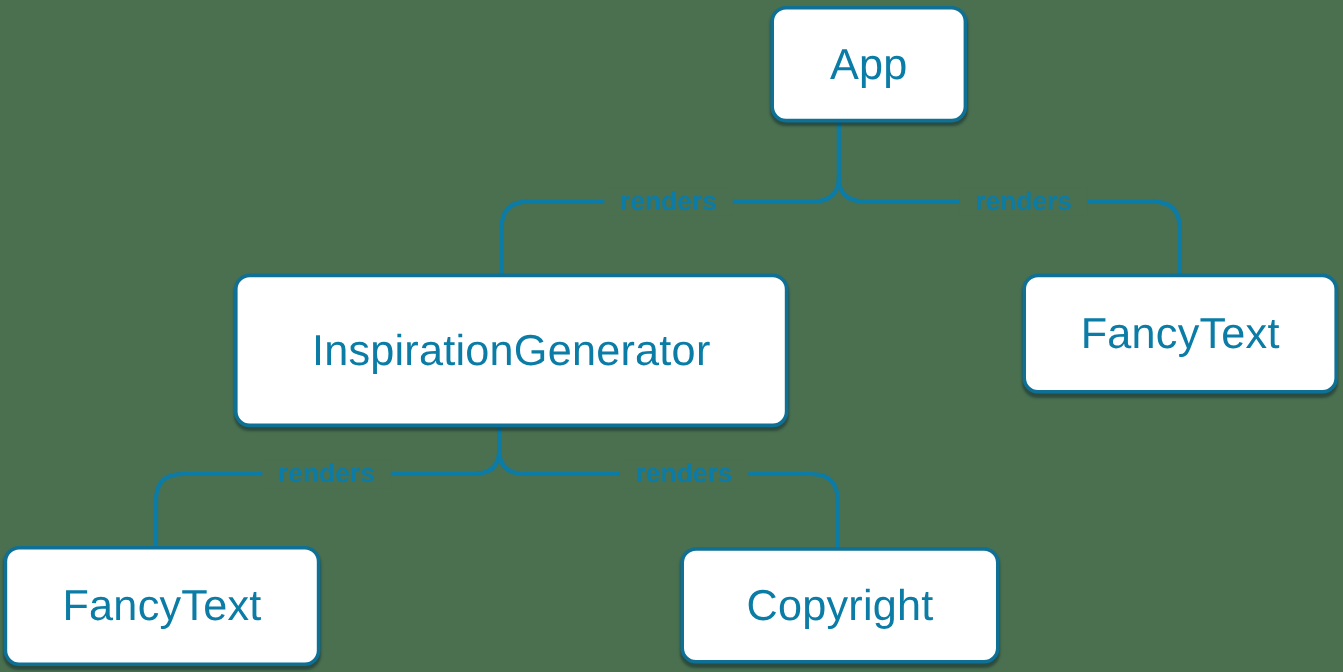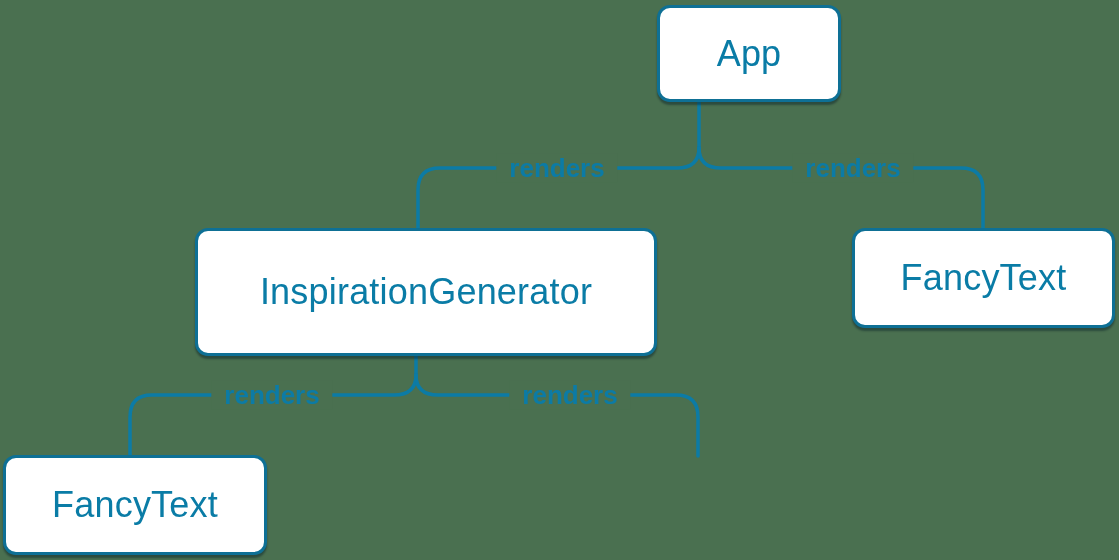--- a/index.html
+++ b/index.html
@@ -30,21 +30,21 @@
     color:var(--node-text);
     font-size:36px;
     font-weight:500;
     letter-spacing:.2px;
   }
   .edge-label{
     position:absolute;
     transform:translate(-50%,-50%);
     background:var(--bg);
     color:var(--line);
-    font-size:26px;
+    font-size:22px;
     font-weight:700;
     padding:0 13px;
     line-height:1.1;
     white-space:nowrap;
   }
 </style>
 </head>
 <body>
 
 <div class="canvas">
@@ -62,30 +62,33 @@
     <path d="M 416 375 Q 416 395 394 395 L 152 395 Q 130 395 130 417 L 130 455"></path>
 
     <path d="M 416 375 Q 416 395 438 395 L 676 395 Q 698 395 698 417 L 698 456"></path>
   </svg>
 
   <span class="edge-label" style="left:557px;top:168px">renders</span>
   <span class="edge-label" style="left:853px;top:168px">renders</span>
   <span class="edge-label" style="left:272px;top:395px">renders</span>
   <span class="edge-label" style="left:570px;top:395px">renders</span>
 
-  <div class="node" style="left:657px;top:5px;width:184px;height:97px">
+  <div class="node" style="left:642px;top:5px;width:164px;height:97px">
     <span>App</span>
   </div>
 
   <div class="node" style="left:195px;top:228px;width:462px;height:128px">
     <span>InspirationGenerator</span>
   </div>
 
   <div class="node" style="left:852px;top:228px;width:263px;height:100px">
     <span>FancyText</span>
   </div>
 
   <div class="node" style="left:3px;top:455px;width:264px;height:100px">
     <span>FancyText</span>
   </div>
 
+  <div class="node" style="left:567px;top:456px;width:266px;height:97px">
+    <span>Copyright</span>
+  </div>
 
 </div>
 
 </body></html>

